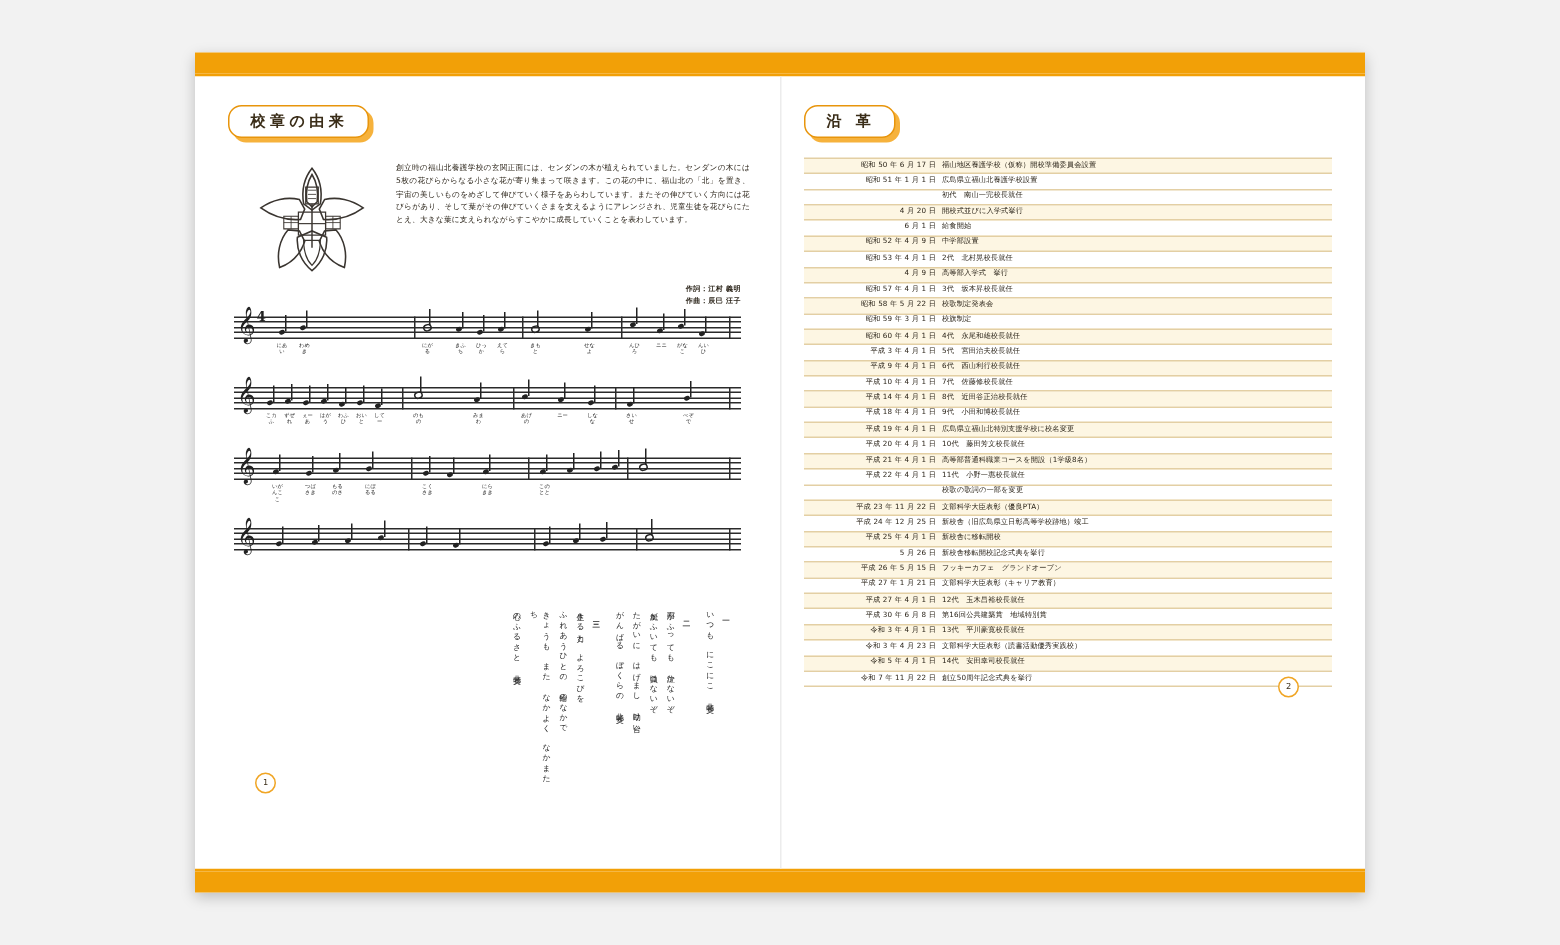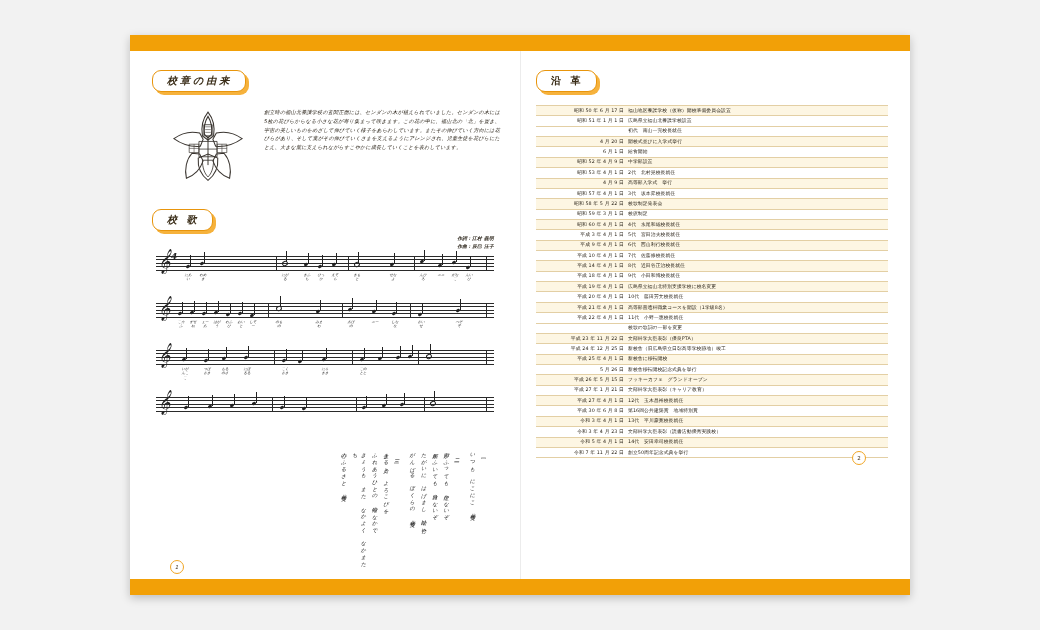--- a/index.html
+++ b/index.html
@@ -15,21 +15,21 @@
     background:#ffffff;
     box-shadow:0 3px 9px rgba(0,0,0,0.22);
     display:flex;flex-direction:column;
   }
   .band{background:#f2a007;height:15px;flex:none;}
   .band.top{height:14px;}
   .band.bot{height:14px;}
   .rule{height:2px;background:#f2a007;flex:none;}
   .pages{flex:1;display:flex;position:relative;background:#fff;}
   .page{position:relative;box-sizing:border-box;}
-  .page.left{width:390px;padding:18px 20px 4px 22px;font-style:italic;}
+  .page.left{width:390px;padding:18px 20px 4px 22px;}
   .page.right{width:390px;padding:18px 22px 0 16px;}
   .gutter{position:absolute;left:50%;top:0;bottom:0;width:1px;background:#ececec;}
 
   
   .pill{
     display:inline-block;position:relative;
     border:1.6px solid #e8950c;border-radius:9px;
     background:#fff;color:#3a2d18;
     font-size:10px;font-weight:bold;letter-spacing:3px;
     padding:3px 13px 3px 14px;
@@ -135,23 +135,20 @@
               <path d="M73 52 h14 v12 h-14 z" stroke-width="1"></path>
               <path d="M80 52 v12 M73 58 h14" stroke-width="0.8"></path>
             </g>
           </svg>
         </div>
         <div class="introtext">
           <p>創立時の福山北養護学校の玄関正面には、センダンの木が植えられていました。センダンの木には5枚の花びらからなる小さな花が寄り集まって咲きます。この花の中に、福山北の「北」を置き、宇宙の美しいものをめざして伸びていく様子をあらわしています。またその伸びていく方向には花びらがあり、そして葉がその伸びていくさまを支えるようにアレンジされ、児童生徒を花びらにたとえ、大きな葉に支えられながらすこやかに成長していくことを表わしています。</p>
         </div>
       </div>
 
-      <div style="margin-top:22px;">
-        <div class="pill">校 歌</div>
-      </div>
 
       <div class="credits">
         <div>作詞：江村 義明</div>
         <div>作曲：辰巳 汪子</div>
       </div>
 
       <div class="score">
 
         <div class="sys">
           <div class="staff">

